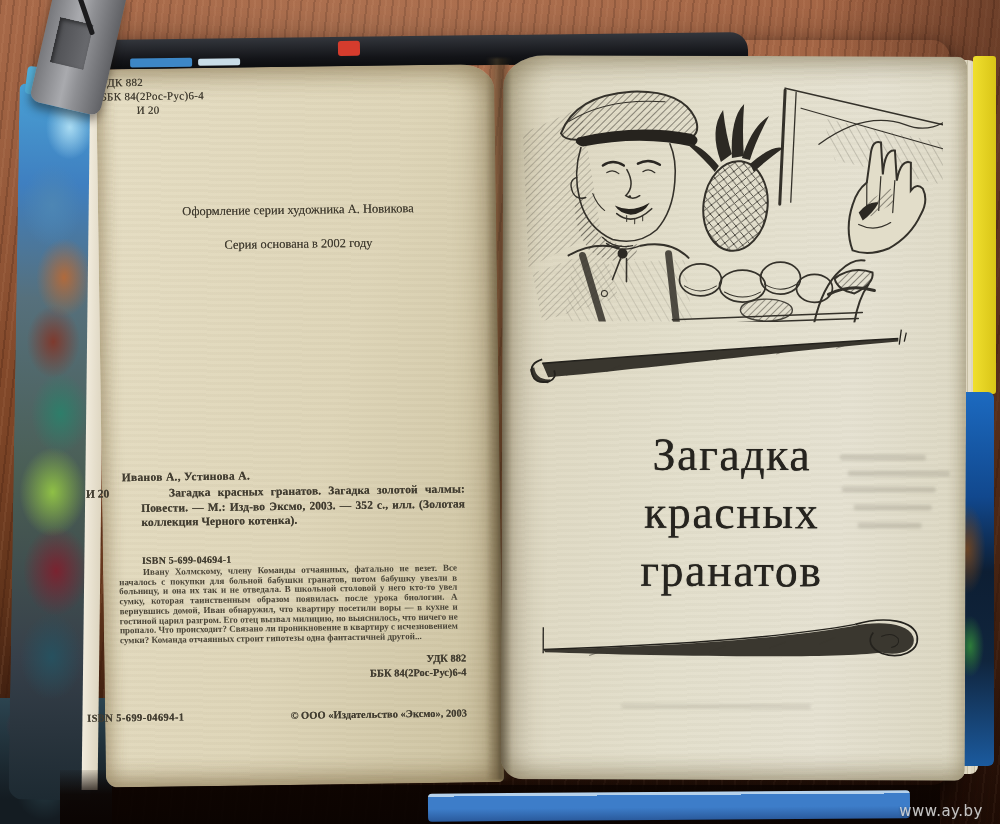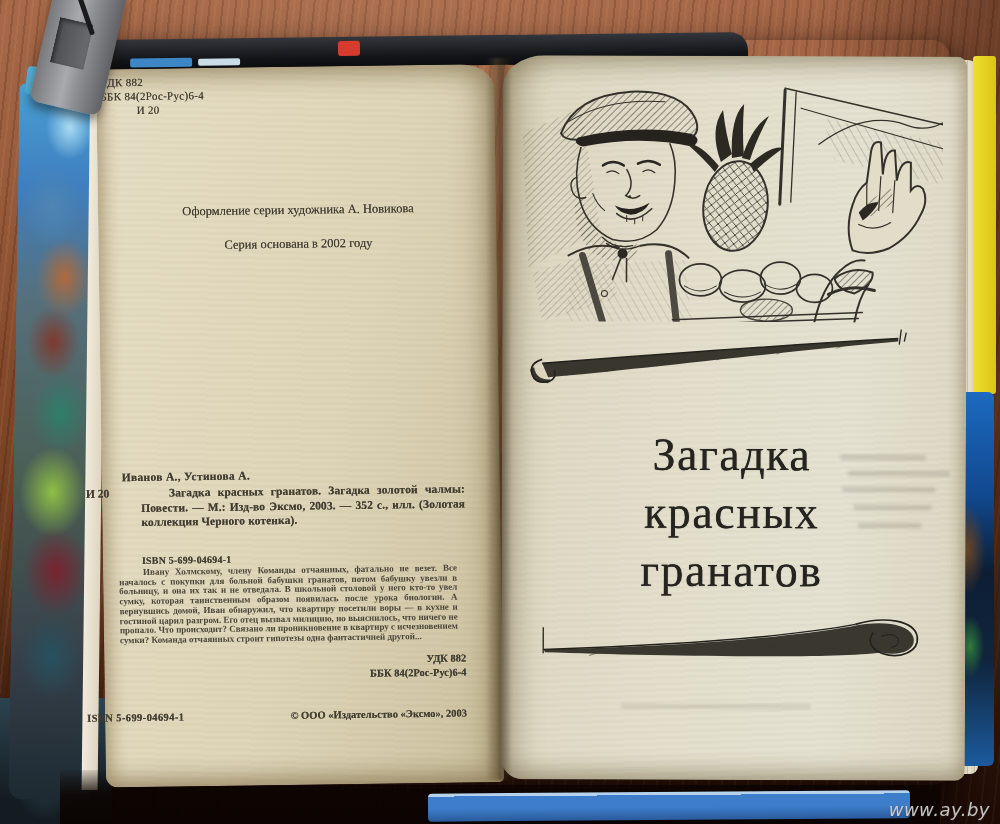--- a/index.html
+++ b/index.html
@@ -94,22 +94,22 @@
   .isbn-bottom{left:-18px;top:643px;font-size:10.5px;font-weight:700;letter-spacing:.4px;}
   .copyright{right:36px;top:643px;font-size:10.5px;font-weight:700;}
   
   .illustration{left:20px;top:26px;width:420px;height:240px;}
   .scroll-top{left:24px;top:262px;width:392px;height:76px;}
   .title-block{left:50px;top:370px;width:360px;text-align:center;
     font-size:46px;line-height:58px;color:#26241f;letter-spacing:1.5px;text-shadow:0 0 .7px #2a2823;}
   .scroll-bottom{left:28px;top:536px;width:400px;height:92px;}
   .smudge{background:rgba(112,110,96,.22);filter:blur(1.6px);border-radius:2px;}
   
-  .watermark{right:10px;bottom:4px;font-family:"DejaVu Sans",sans-serif;font-size:18px;color:rgba(226,226,226,.85);
-    letter-spacing:.5px;text-shadow:0 1px 2px rgba(40,40,40,.55);font-style:italic;}
+  .watermark{right:17px;bottom:4px;font-family:"DejaVu Sans",sans-serif;font-size:15px;color:rgba(226,226,226,.85);
+    letter-spacing:.5px;text-shadow:0 1px 2px rgba(40,40,40,.55);}
 </style>
 </head>
 <body>
 
 <div class="photo">
 
   <div class="abs book-shadow"></div>
 
   <div class="abs bottom-left-corner"></div>
   <div class="abs left-jacket"></div>

